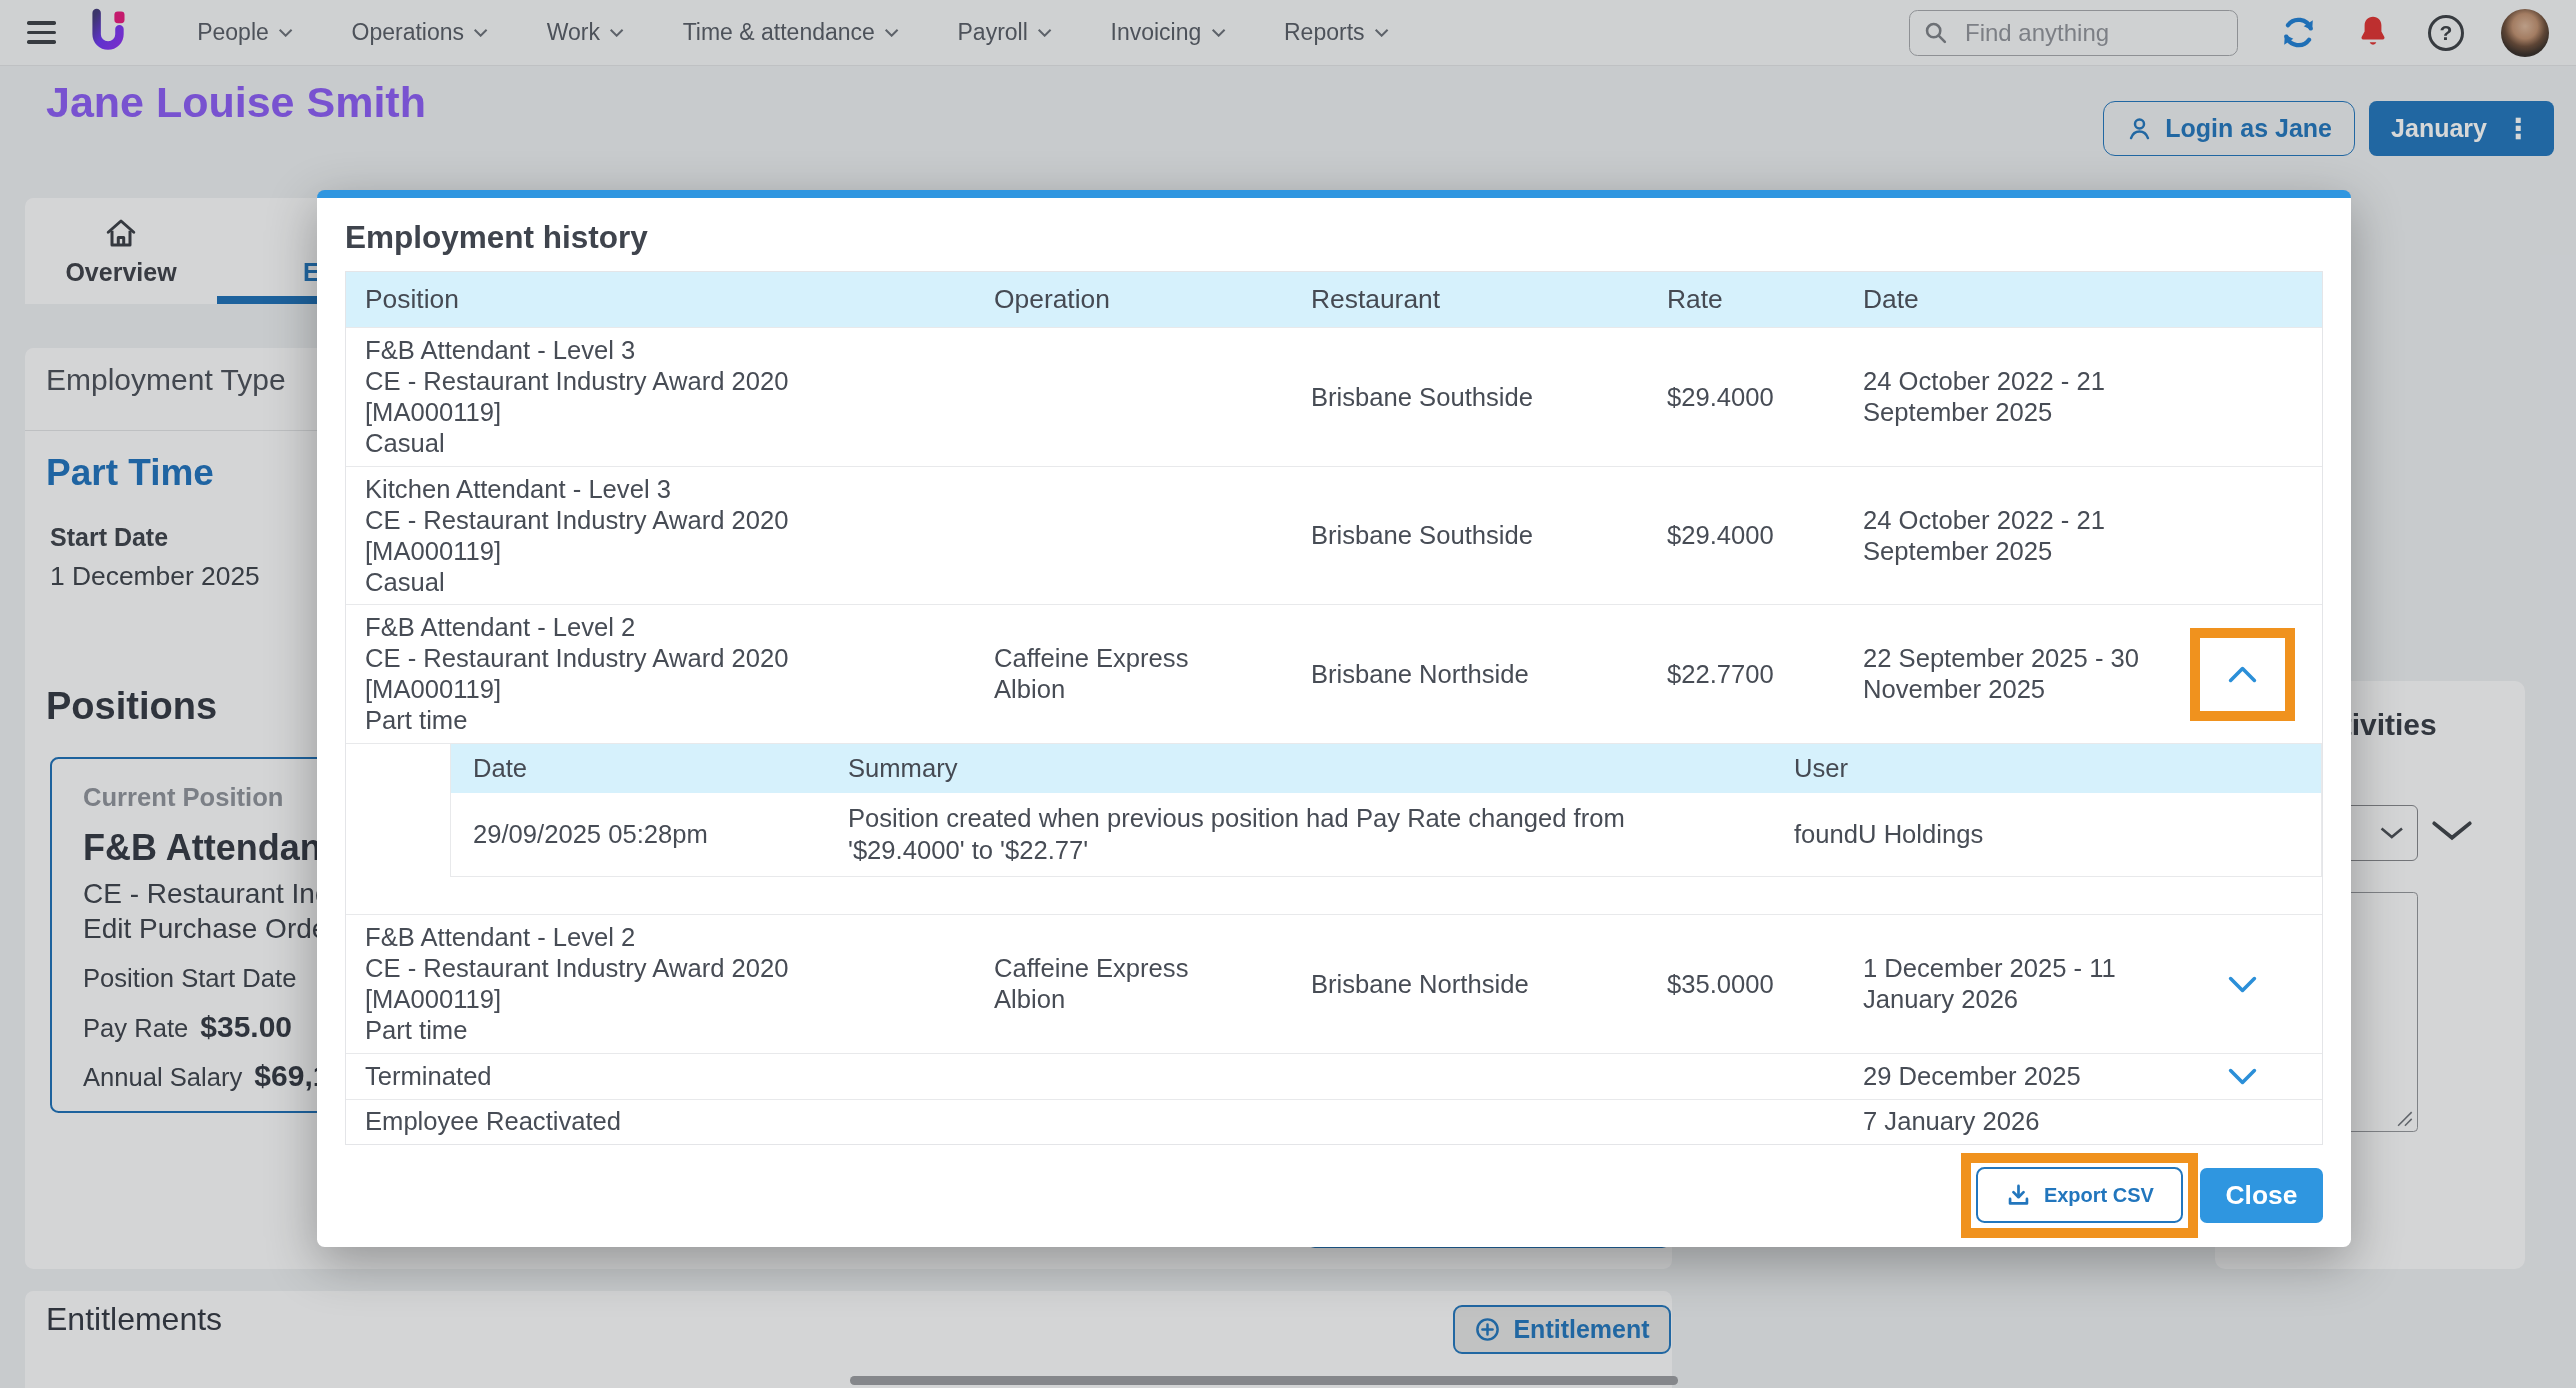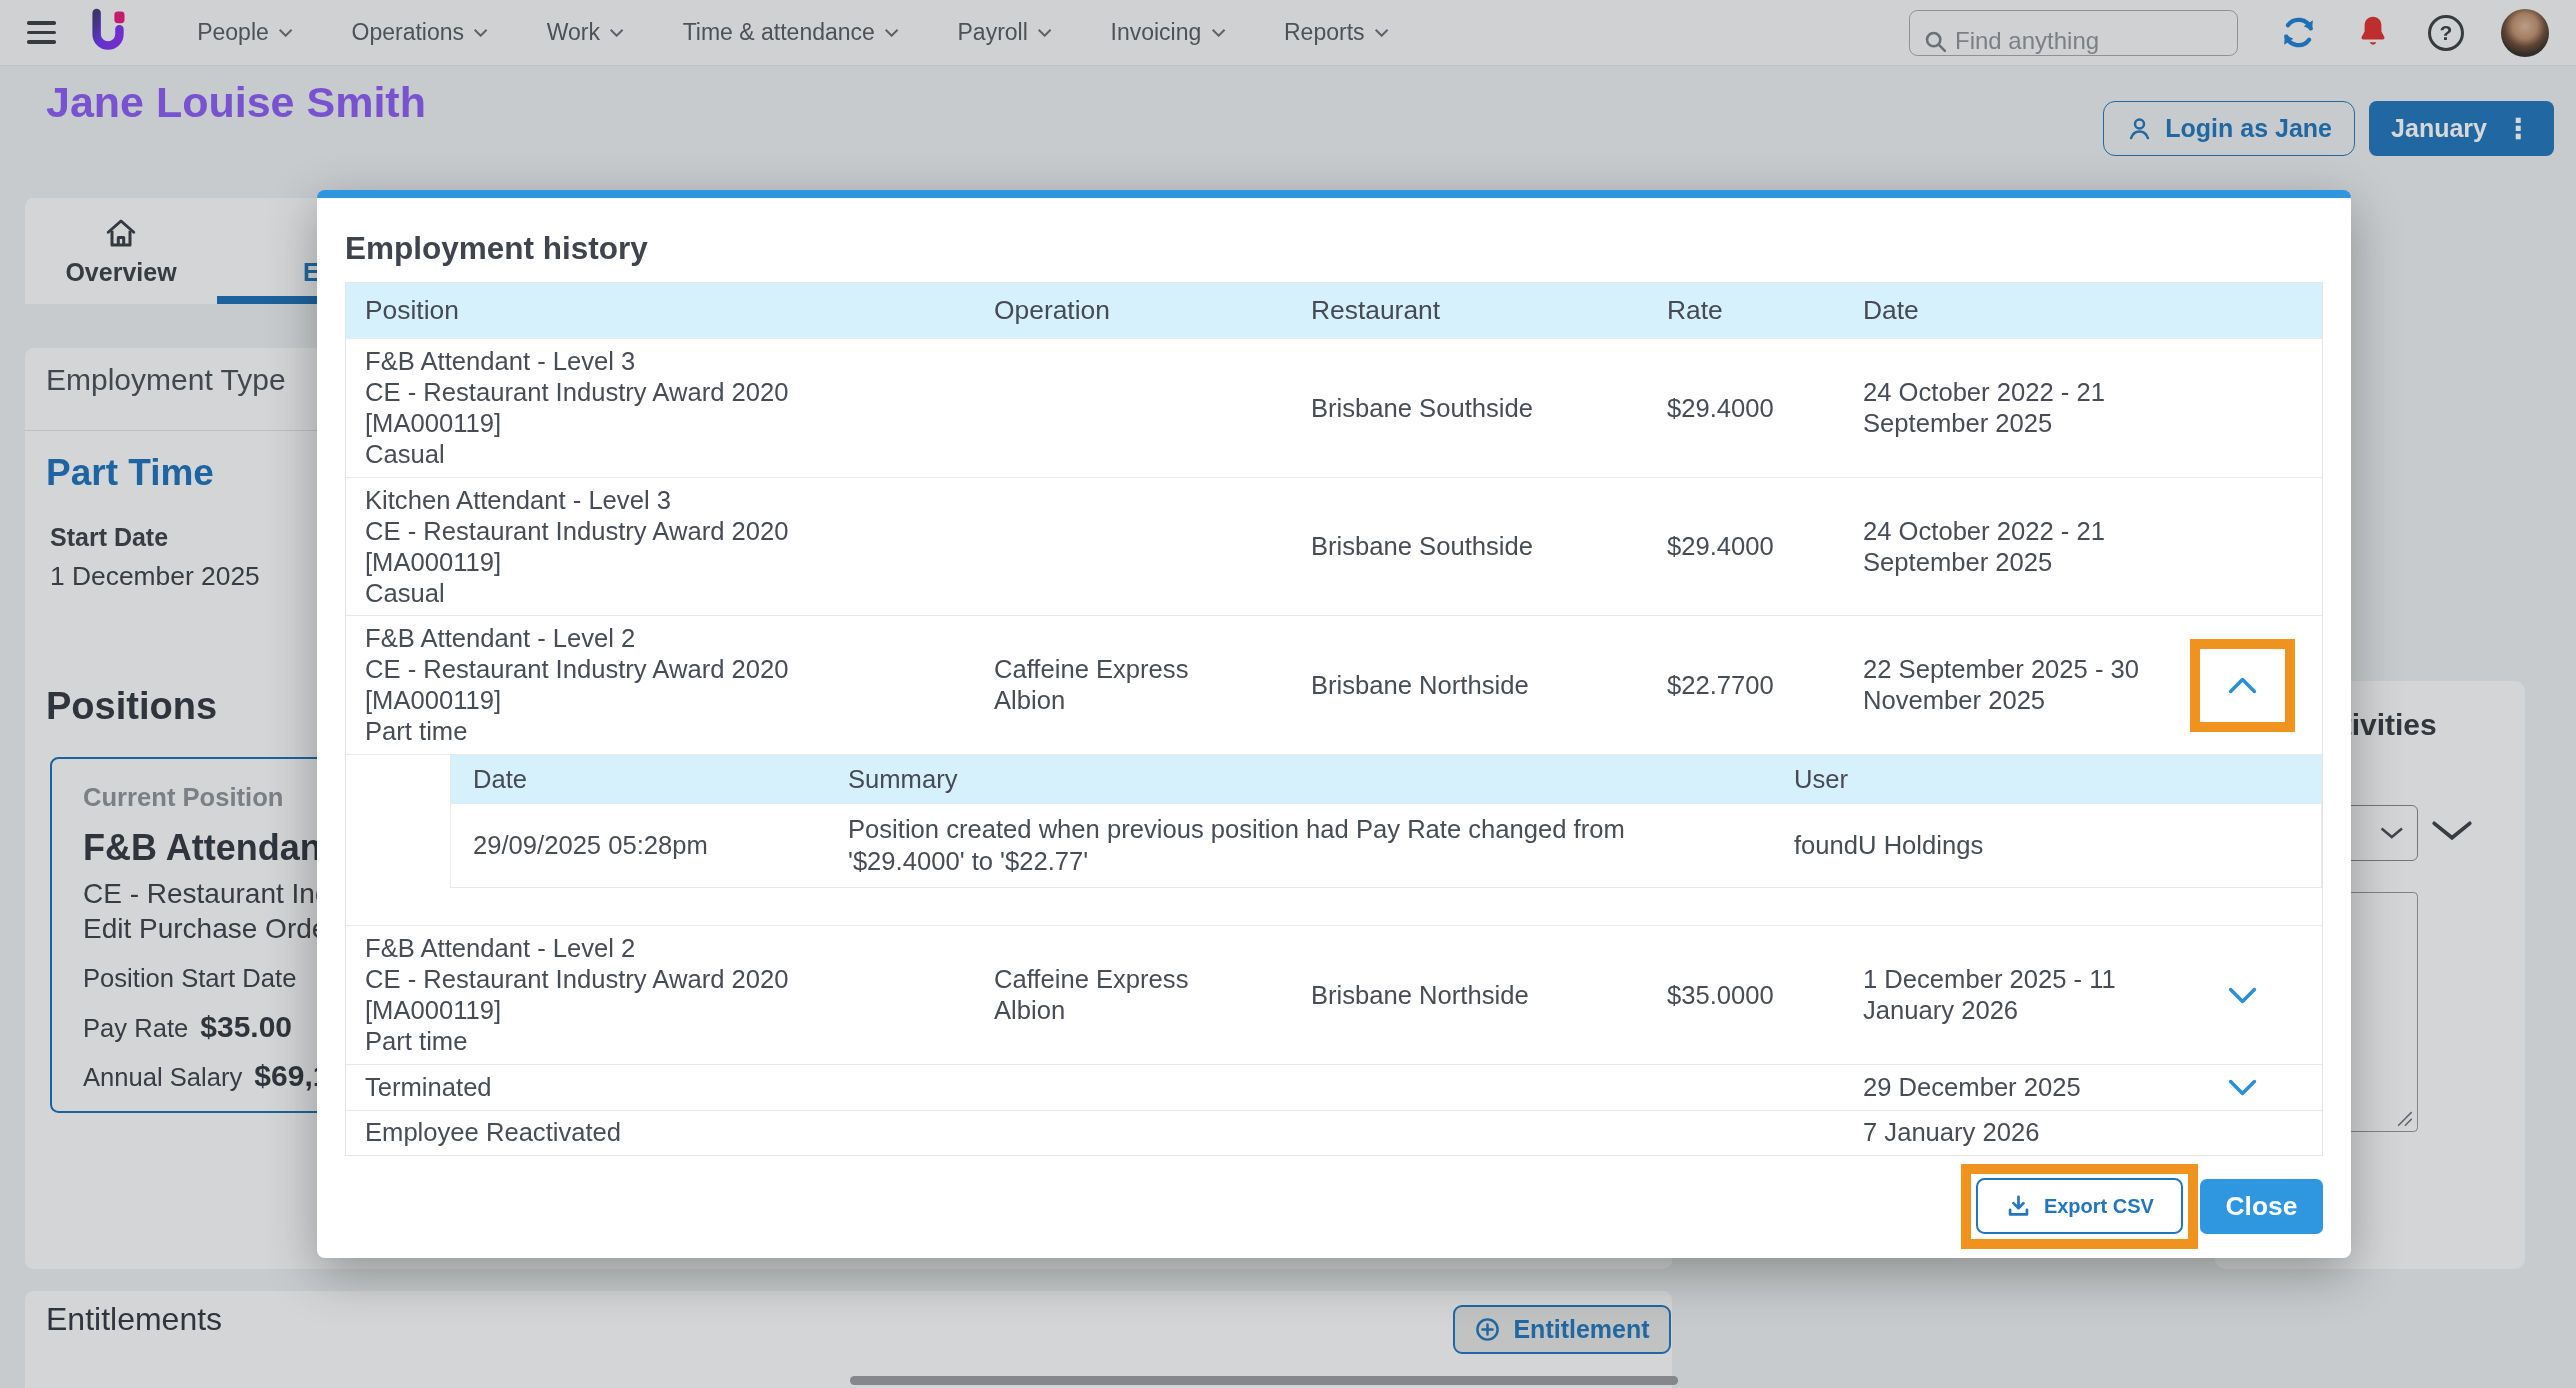--- a/index.html
+++ b/index.html
@@ -9,21 +9,21 @@
 
   
   .topnav { position:absolute; left:0; top:0; width:2576px; height:66px; background:#f6f7f8;
     border-bottom:0.9px solid #e2e3e6; display:flex; align-items:center; padding:0 20.4px; }
   .hamburger { width:32px; display:flex; flex-direction:column; gap:6px; margin-left:6.8px; cursor:pointer; }
   .hamburger span { display:block; width:29px; height:3.8px; background:#3c4046; border-radius:1.7px; }
   .logo { position:relative; margin-left:29px; width:46px; height:49px; }
   .navitems { display:flex; align-items:center; margin-left:34px; gap:0; }
   .navitem { display:flex; align-items:center; gap:9.4px; margin:0 29px; font-size:23px; color:#575c66; cursor:pointer; white-space:nowrap; }
   .searchbox { margin-left:auto; width:329px; height:46px; border:1.7px solid #a6a8ad; border-radius:8.5px;
-    display:flex; align-items:flex-end; padding:0 13.6px; gap:6px; background:transparent; }
+    display:flex; align-items:center; padding:0 13.6px; gap:16px; background:transparent; }
   .searchbox input { border:none; outline:none; background:transparent; font-size:24px; color:#4a4e57; width:247px;
     font-family:"Liberation Sans",sans-serif; }
   .searchbox input::placeholder { color:#90939a; }
   .navicons { display:flex; align-items:center; gap:37px; margin-left:41px; margin-right:6.8px; }
   .helpicon { width:36px; height:36px; border:3px solid #3c4046; border-radius:50%;
     display:flex; align-items:center; justify-content:center; font-size:21px; font-weight:700; color:#3c4046; }
   .avatar { width:48px; height:48px; border-radius:50%;
     background:radial-gradient(circle at 50% 36%, #dcb79c 0%, #c09070 32%, #6b4c39 52%, #382e28 72%, #23272e 100%); }
 
   
@@ -80,21 +80,21 @@
     border-radius:6px; display:flex; align-items:center; justify-content:flex-end; padding-right:12px; background:#fcfcfd; }
   .act-bigchev { position:absolute; left:215px; top:138px; }
   .act-textarea { position:absolute; left:34px; top:211px; width:169px; height:240px; border:1.7px solid #94969b;
     border-radius:4.3px; background:#fcfcfd; }
   .act-resize { position:absolute; right:3.4px; bottom:3.4px; }
 
   
   .overlay { position:absolute; inset:0; background:rgba(33,37,41,0.18); z-index:10; }
   .modal { position:absolute; left:317px; top:190px; width:2034px; z-index:20; background:#fff;
     border-top:8.5px solid #2f96e0; border-radius:7.7px; box-shadow:0 15.3px 51px rgba(0,0,0,0.30);
-    padding:32px 28px 24px; }
+    padding:21px 28px 24px; }
   .modal-title { font-size:31.5px; font-weight:700; color:#3f444d; }
   .htable { margin-top:15.3px; border:0.9px solid #e4e5e8; }
   .thead, .trow { display:grid; grid-template-columns:629px 317px 356px 196px 319px 1fr; align-items:center; }
   .thead { background:#d6f1fc; height:55px; font-size:26.4px; font-weight:500; color:#454a53; }
   .thead > div { padding-left:19px; }
   .trow { border-top:0.9px solid #e8e9eb; padding:6.8px 0; font-size:25.6px; color:#474c55; line-height:31px; }
   .trow > .cell { padding-left:19px; }
   .cell-pos span { display:block; }
   .cell-pos .award { max-width:460px; }
   .cell-op { max-width:256px; }

